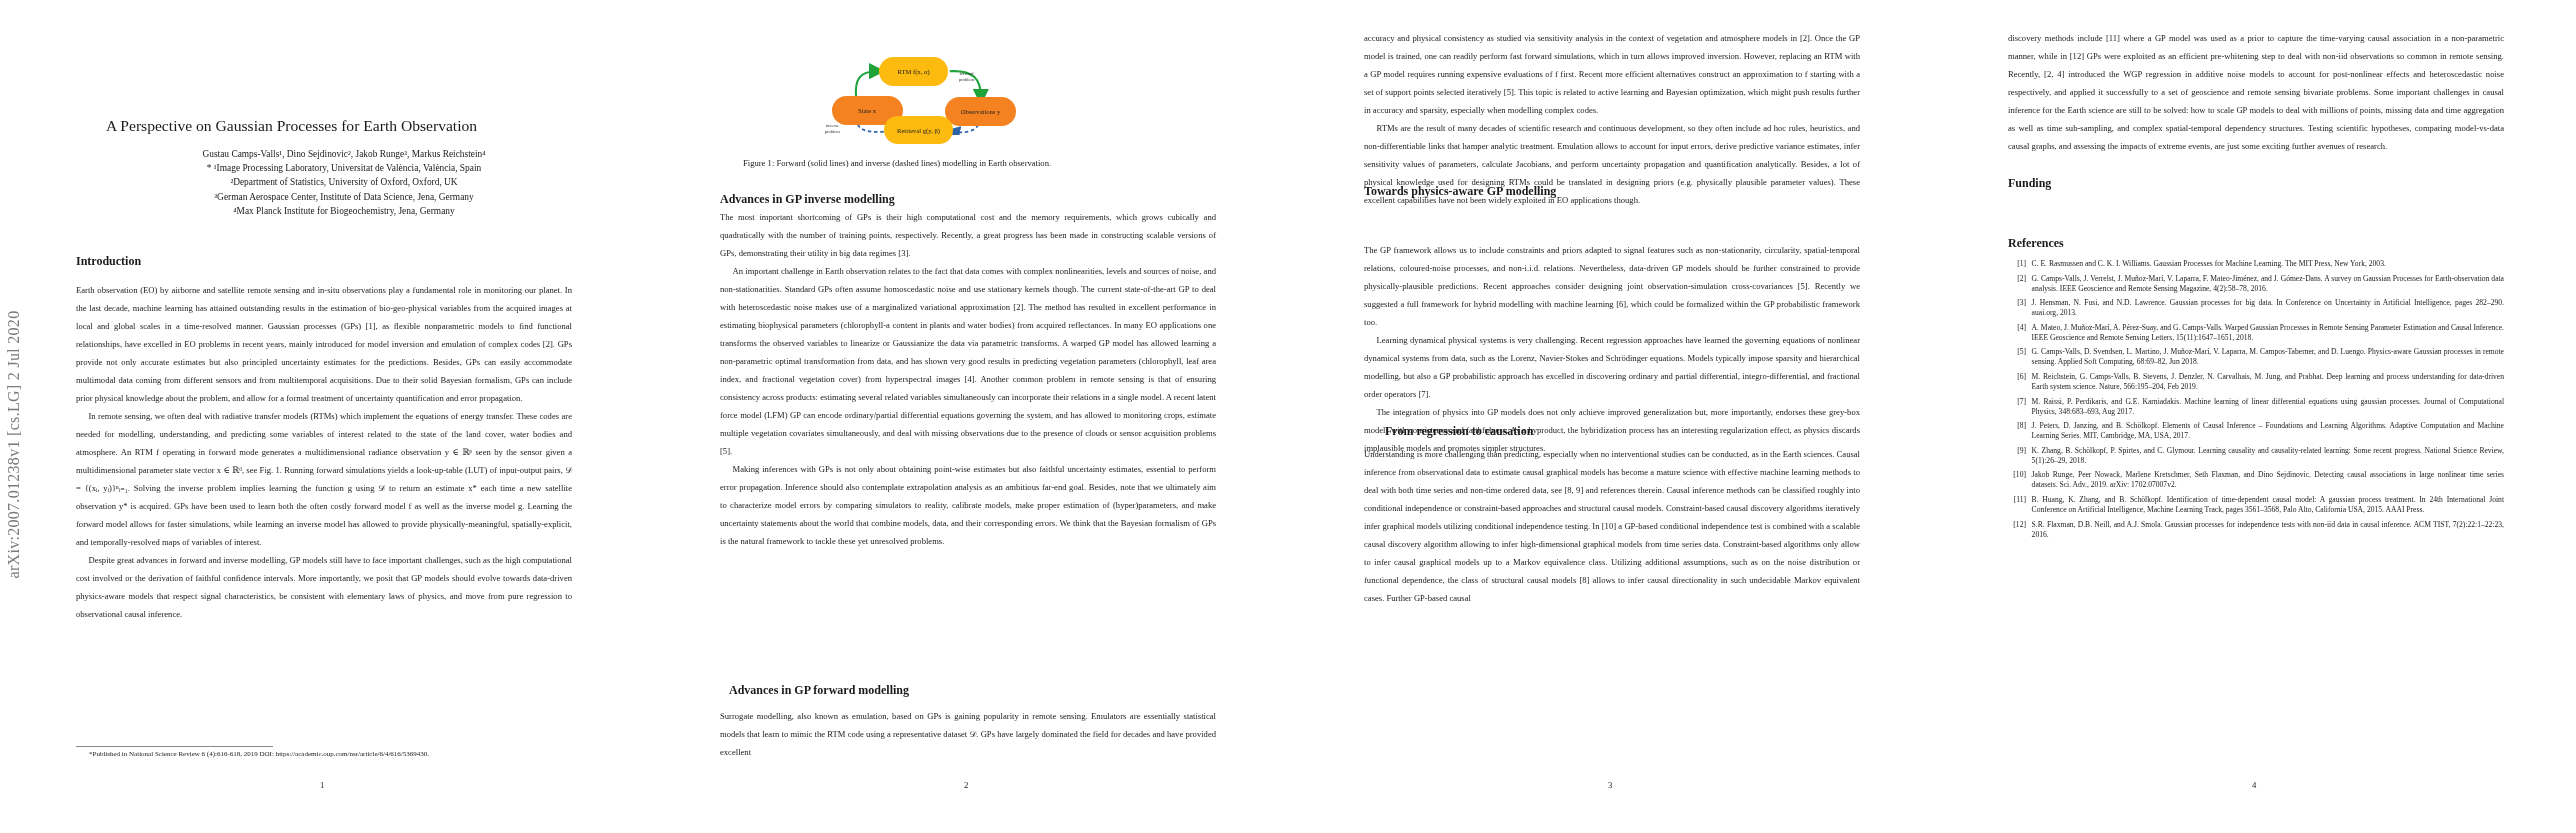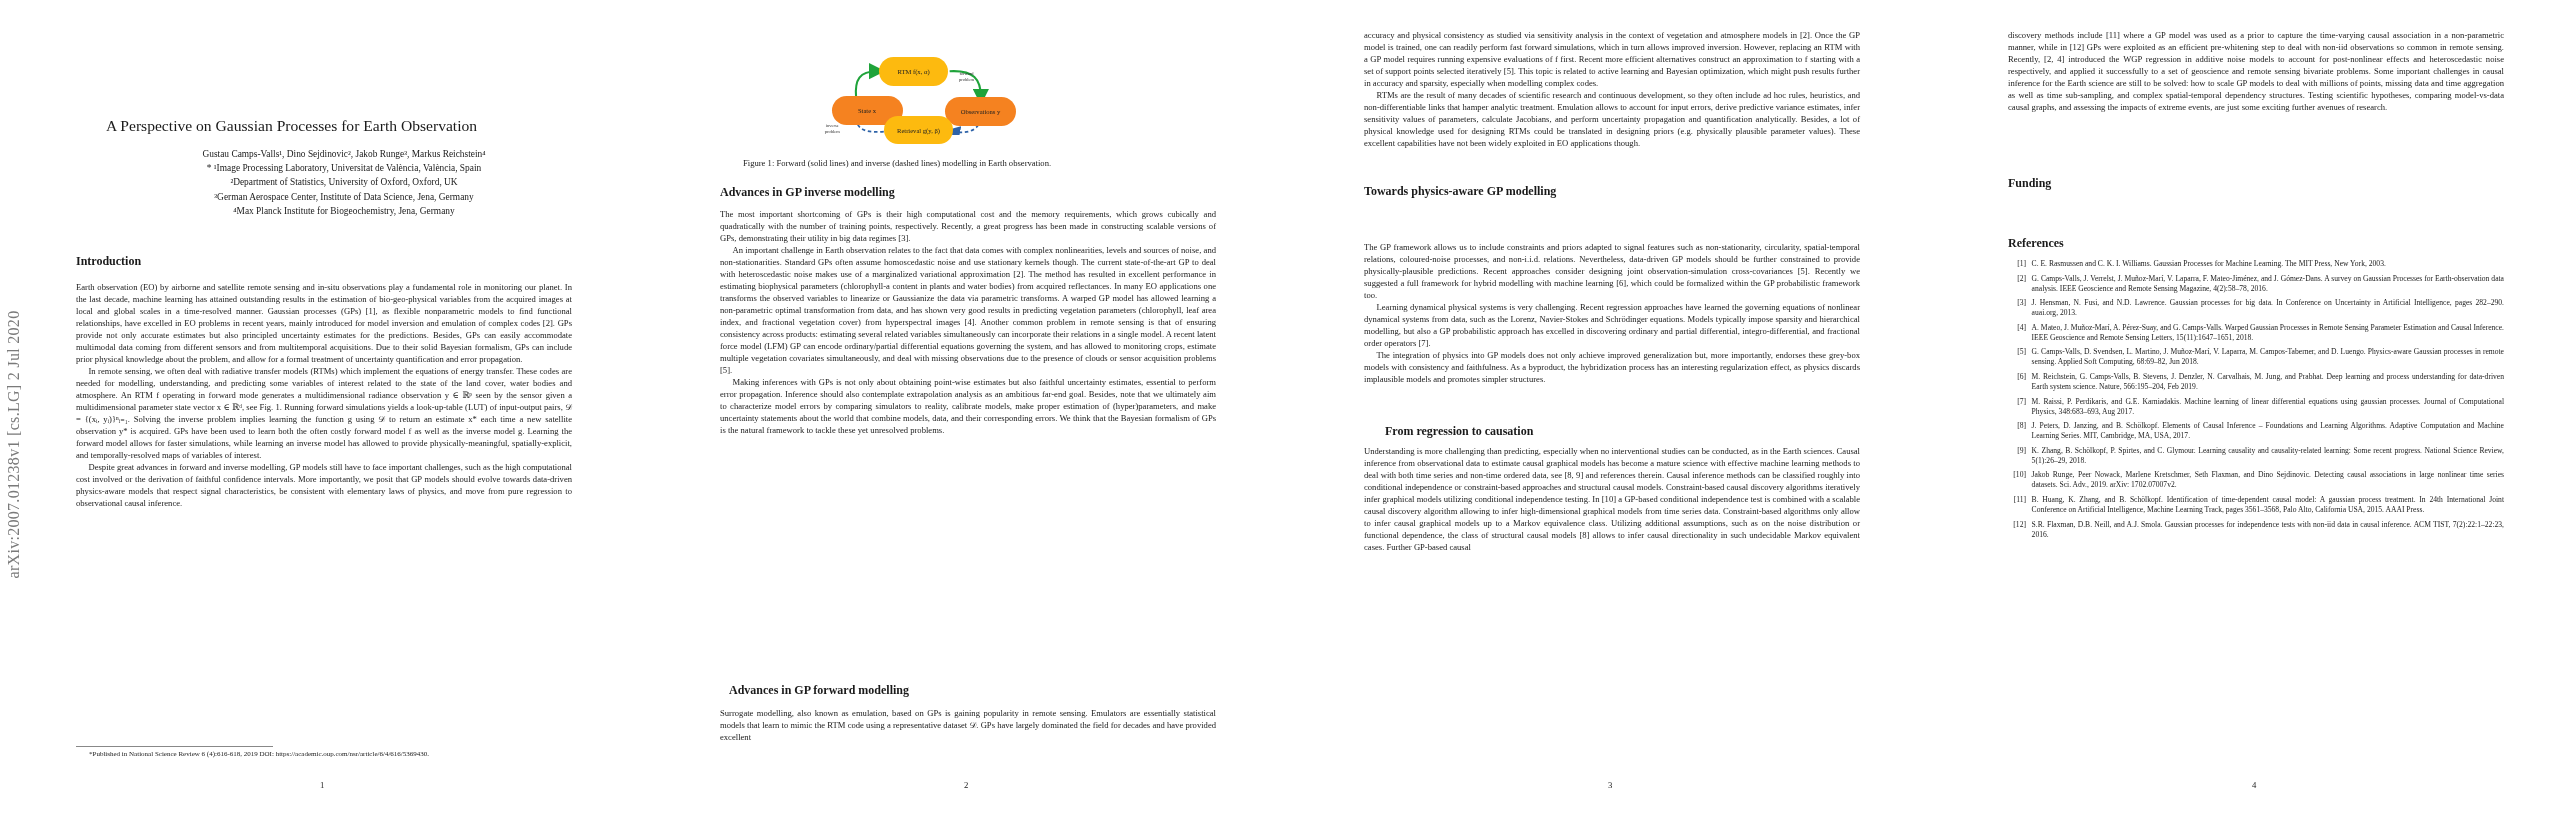--- a/index.html
+++ b/index.html
@@ -1,20 +1,20 @@
 <!DOCTYPE html>
 <html style="font-size:11px"><head>
 <meta charset="utf-8">
 <style>
   html,body{margin:0;padding:0;background:#ffffff;}
   body{width:2576px;height:834px;position:relative;overflow:hidden;font-family:"Liberation Serif","DejaVu Serif",serif;color:#1a1a1a;}
   .page{position:absolute;top:0;width:644px;height:834px;background:#fff;}
   .arxiv{position:absolute;left:0;top:0;width:28px;height:834px;}
   .arxiv span{position:absolute;left:-188px;top:368px;width:403px;transform:rotate(-90deg);font-size:16px;color:#7a7a7a;letter-spacing:0.3px;white-space:nowrap;}
-  .txt{position:absolute;font-size:8.6px;line-height:12px;text-align:justify;}
+  .txt{position:absolute;font-size:8.6px;line-height:18px;text-align:justify;}
   .txt p{margin:0;text-indent:0;}
   .txt p.ind{text-indent:12.5px;}
   h1.title{position:absolute;font-weight:normal;font-size:15.3px;margin:0;white-space:nowrap;}
   .authors{position:absolute;font-size:9.4px;line-height:14.2px;text-align:center;}
   h2{position:absolute;margin:0;font-size:12px;font-weight:bold;white-space:nowrap;}
   .pnum{position:absolute;font-size:8.7px;}
   .foot-rule{position:absolute;height:0.7px;background:#888;}
   .foot{position:absolute;font-size:7px;white-space:nowrap;}
   .caption{position:absolute;font-size:8.6px;white-space:nowrap;}
   .refs{position:absolute;font-size:7.6px;line-height:10px;}
@@ -74,21 +74,21 @@
     <div class="node" style="left:44px;top:26.4px;width:69px;height:29px;background:#FDBA0F;">RTM f(x, α)</div>
     <div class="node" style="left:-3.5px;top:65px;width:71px;height:29px;background:#F58220;">State x</div>
     <div class="node" style="left:110px;top:66px;width:71px;height:29px;background:#F58220;">Observations y</div>
     <div class="node" style="left:49px;top:85px;width:69px;height:28px;background:#FDBA0F;">Retrieval g(y, β)</div>
     <div class="fig-lbl" style="left:119px;top:40px;width:25px;">forward problem</div>
     <div class="fig-lbl" style="left:-15.3px;top:92px;width:25px;">inverse problem</div>
   </div>
 
   <div class="caption" style="left:99px;top:158px;">Figure 1: Forward (solid lines) and inverse (dashed lines) modelling in Earth observation.</div>
 
-  <h2 style="left:76px;top:185px;text-align:right;">Advances in GP inverse modelling</h2>
+  <h2 style="left:76px;top:192px;text-align:right;">Advances in GP inverse modelling</h2>
   <div class="txt" style="left:76px;top:208px;width:496px;">
     <p>The most important shortcoming of GPs is their high computational cost and the memory requirements, which grows cubically and quadratically with the number of training points, respectively. Recently, a great progress has been made in constructing scalable versions of GPs, demonstrating their utility in big data regimes [3].</p>
     <p class="ind">An important challenge in Earth observation relates to the fact that data comes with complex nonlinearities, levels and sources of noise, and non-stationarities. Standard GPs often assume homoscedastic noise and use stationary kernels though. The current state-of-the-art GP to deal with heteroscedastic noise makes use of a marginalized variational approximation [2]. The method has resulted in excellent performance in estimating biophysical parameters (chlorophyll-a content in plants and water bodies) from acquired reflectances. In many EO applications one transforms the observed variables to linearize or Gaussianize the data via parametric transforms. A warped GP model has allowed learning a non-parametric optimal transformation from data, and has shown very good results in predicting vegetation parameters (chlorophyll, leaf area index, and fractional vegetation cover) from hyperspectral images [4]. Another common problem in remote sensing is that of ensuring consistency across products: estimating several related variables simultaneously can incorporate their relations in a single model. A recent latent force model (LFM) GP can encode ordinary/partial differential equations governing the system, and has allowed to monitoring crops, estimate multiple vegetation covariates simultaneously, and deal with missing observations due to the presence of clouds or sensor acquisition problems [5].</p>
     <p class="ind">Making inferences with GPs is not only about obtaining point-wise estimates but also faithful uncertainty estimates, essential to perform error propagation. Inference should also contemplate extrapolation analysis as an ambitious far-end goal. Besides, note that we ultimately aim to characterize model errors by comparing simulators to reality, calibrate models, make proper estimation of (hyper)parameters, and make uncertainty statements about the world that combine models, data, and their corresponding errors. We think that the Bayesian formalism of GPs is the natural framework to tackle these yet unresolved problems.</p>
   </div>
 
   <h2 style="left:76px;top:683px;margin-left:9px;">Advances in GP forward modelling</h2>
   <div class="txt" style="left:76px;top:707px;width:496px;">
     <p>Surrogate modelling, also known as emulation, based on GPs is gaining popularity in remote sensing. Emulators are essentially statistical models that learn to mimic the RTM code using a representative dataset 𝒟. GPs have largely dominated the field for decades and have provided excellent</p>
   </div>

